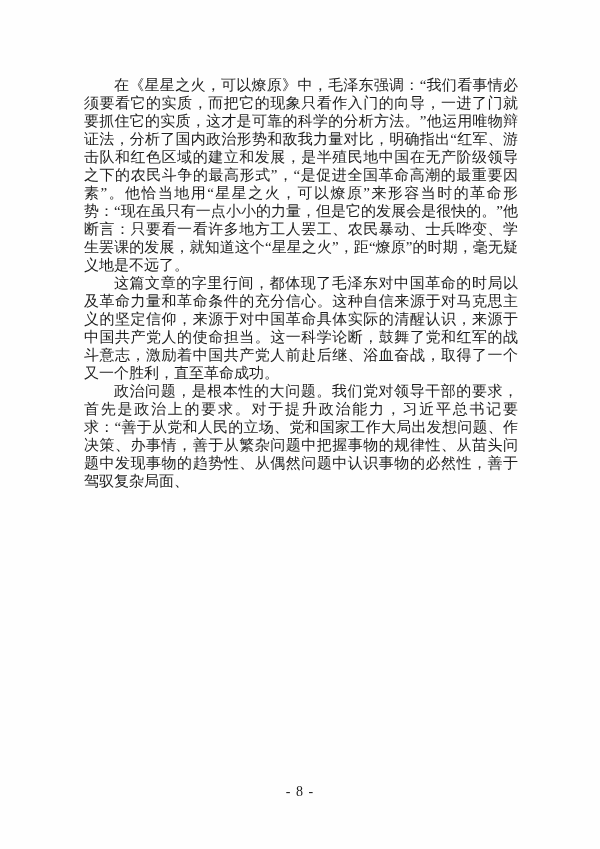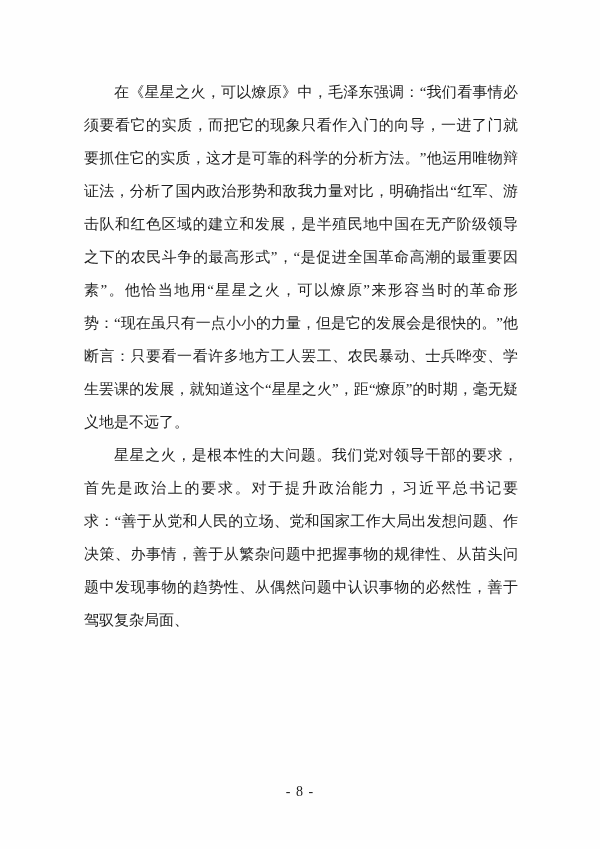--- a/index.html
+++ b/index.html
@@ -15,21 +15,21 @@
     overflow: hidden;
     font-family: "Liberation Serif", "DejaVu Serif", serif;
   }
   .content {
     position: absolute;
     left: 84px;
     top: 76px;
     width: 434px;
     color: #1d1d1d;
     font-size: 15px;
-    line-height: 33px;
+    line-height: 18px;
     text-align: justify;
     text-justify: inter-ideograph;
   }
   .content p {
     margin: 0;
     padding: 0;
     text-indent: 2em;
     word-break: break-all;
   }
   .page-footer {
@@ -42,16 +42,17 @@
     font-size: 14px;
     letter-spacing: 1px;
   }
 </style>
 </head>
 <body>
 
 <div class="page">
   <div class="content">
     <p>在《星星之火，可以燎原》中，毛泽东强调：“我们看事情必须要看它的实质，而把它的现象只看作入门的向导，一进了门就要抓住它的实质，这才是可靠的科学的分析方法。”他运用唯物辩证法，分析了国内政治形势和敌我力量对比，明确指出“红军、游击队和红色区域的建立和发展，是半殖民地中国在无产阶级领导之下的农民斗争的最高形式”，“是促进全国革命高潮的最重要因素”。他恰当地用“星星之火，可以燎原”来形容当时的革命形势：“现在虽只有一点小小的力量，但是它的发展会是很快的。”他断言：只要看一看许多地方工人罢工、农民暴动、士兵哗变、学生罢课的发展，就知道这个“星星之火”，距“燎原”的时期，毫无疑义地是不远了。</p>
-    <p>星星之火，是根本性的大问题。我们党对领导干部的要求，首先是政治上的要求。对于提升政治能力，习近平总书记要求：“善于从党和人民的立场、党和国家工作大局出发想问题、作决策、办事情，善于从繁杂问题中把握事物的规律性、从苗头问题中发现事物的趋势性、从偶然问题中认识事物的必然性，善于驾驭复杂局面、</p>
+    <p>这篇文章的字里行间，都体现了毛泽东对中国革命的时局以及革命力量和革命条件的充分信心。这种自信来源于对马克思主义的坚定信仰，来源于对中国革命具体实际的清醒认识，来源于中国共产党人的使命担当。这一科学论断，鼓舞了党和红军的战斗意志，激励着中国共产党人前赴后继、浴血奋战，取得了一个又一个胜利，直至革命成功。</p>
+    <p>政治问题，是根本性的大问题。我们党对领导干部的要求，首先是政治上的要求。对于提升政治能力，习近平总书记要求：“善于从党和人民的立场、党和国家工作大局出发想问题、作决策、办事情，善于从繁杂问题中把握事物的规律性、从苗头问题中发现事物的趋势性、从偶然问题中认识事物的必然性，善于驾驭复杂局面、</p>
   </div>
   <div class="page-footer">- 8 -</div>
 </div>
 
 </body></html>

